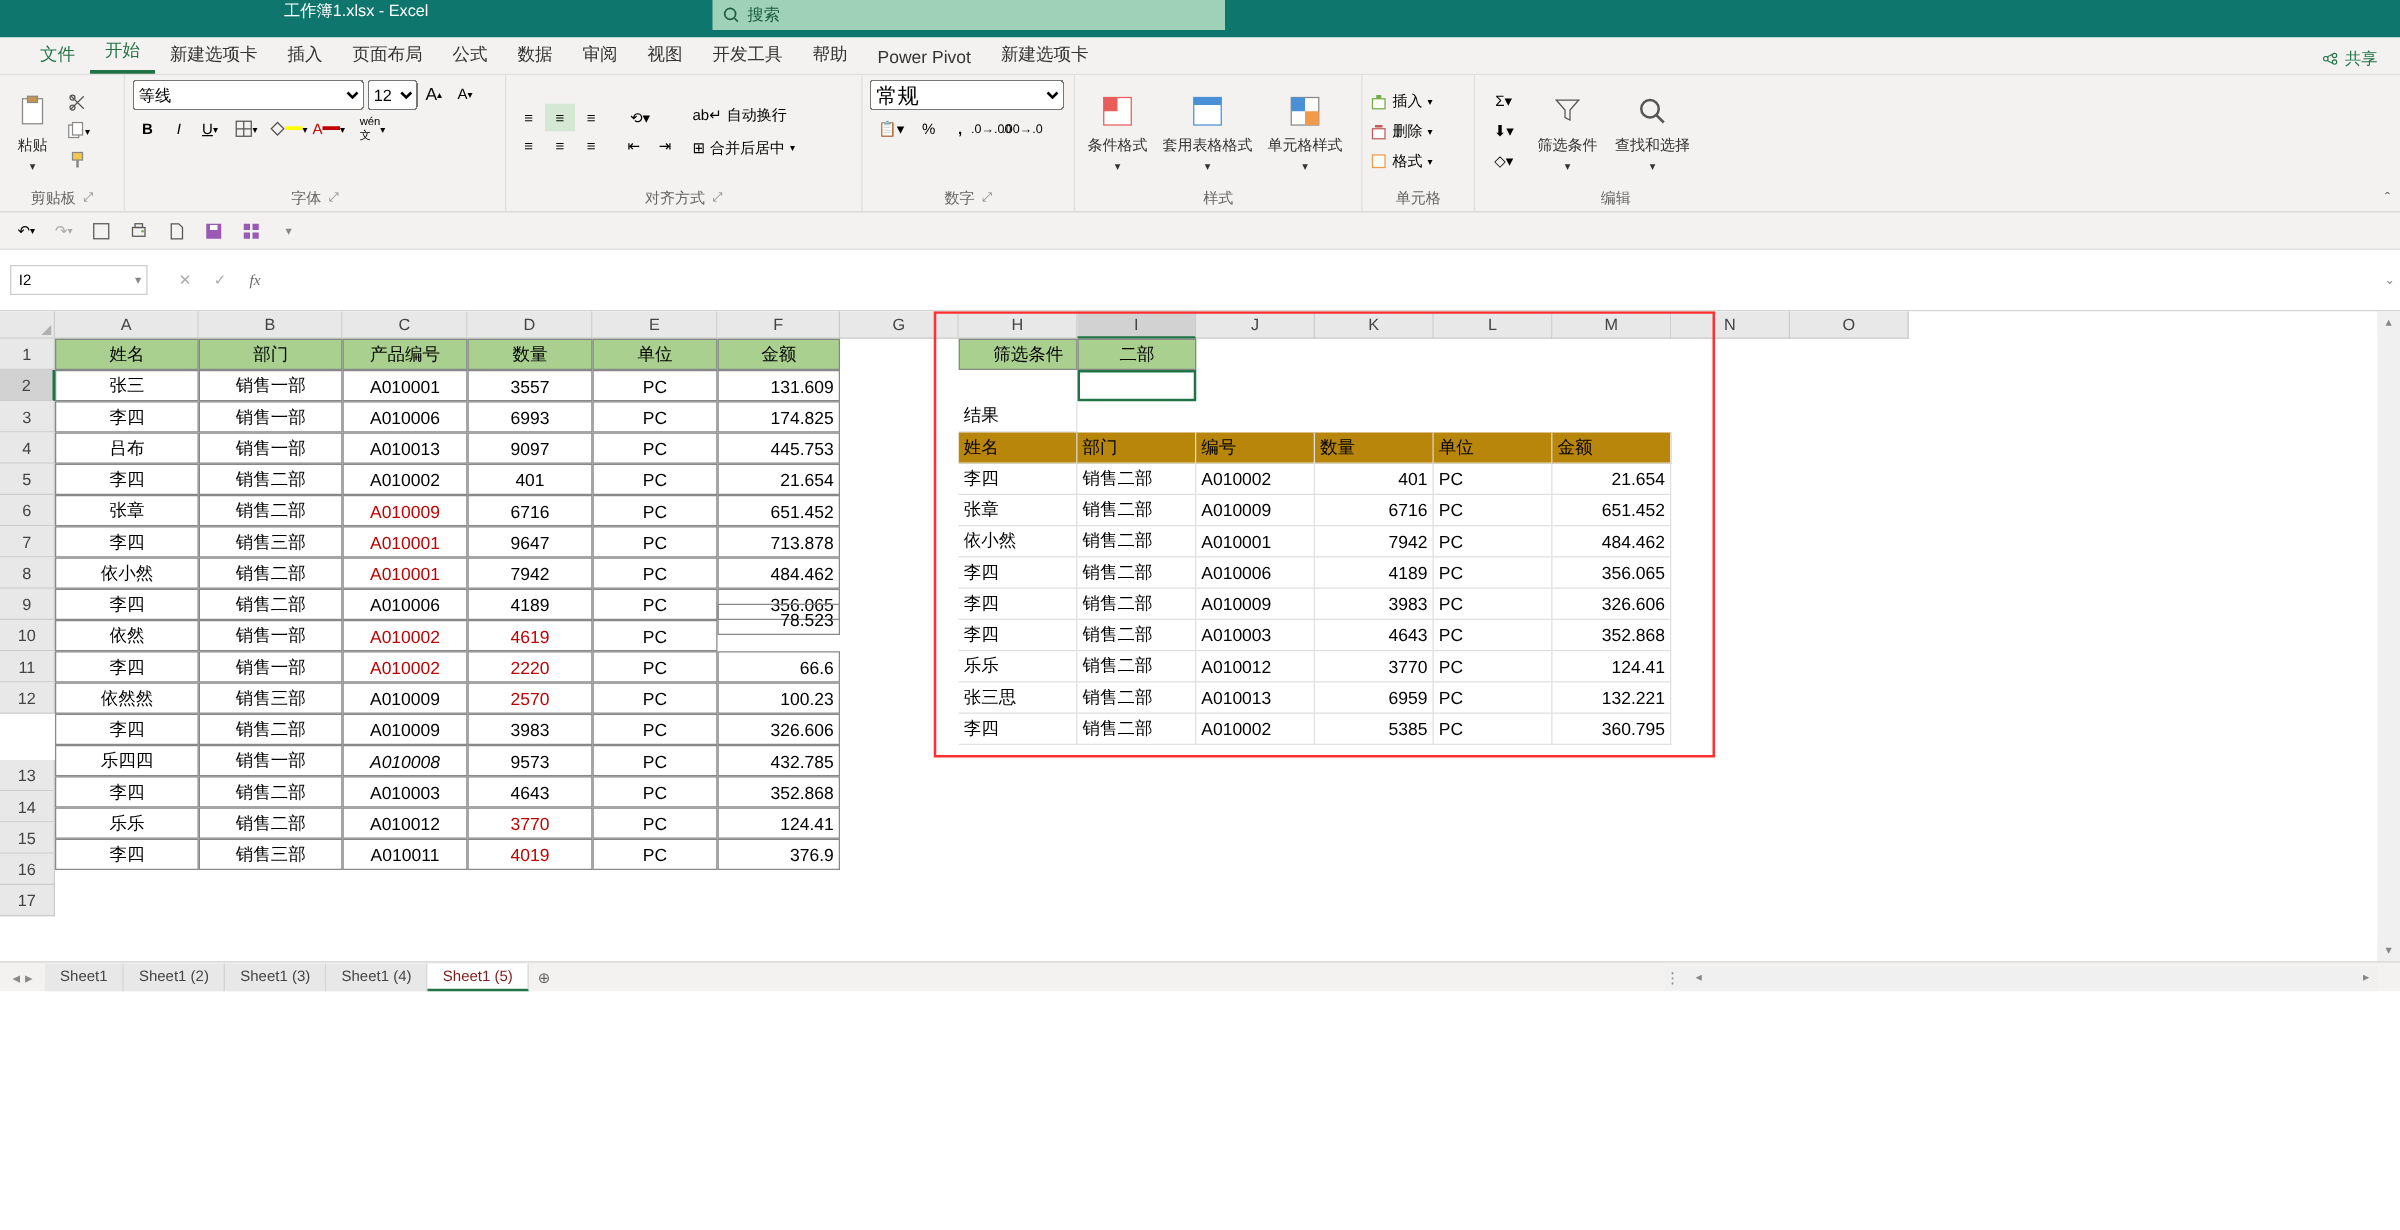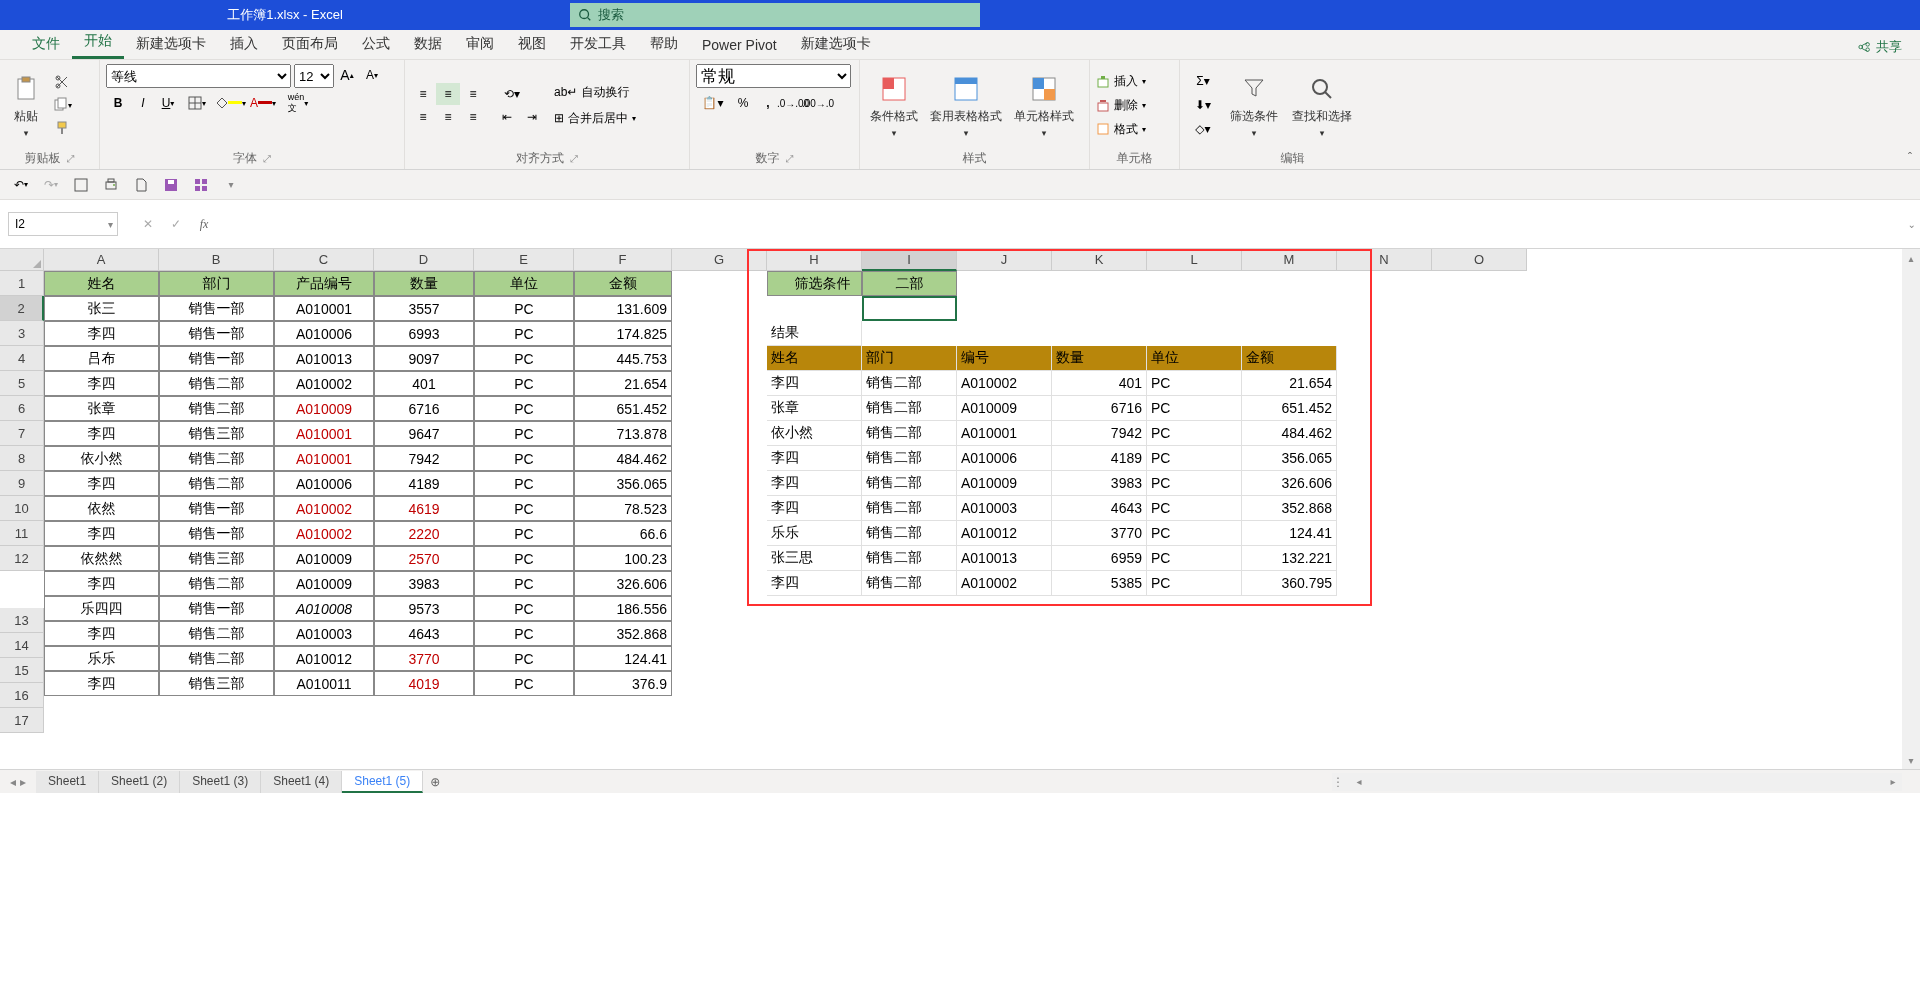--- a/index.html
+++ b/index.html
@@ -1,19 +1,19 @@
 <!DOCTYPE html>
 <html><head>
 <meta charset="utf-8">
 <style>
 * { margin: 0; padding: 0; box-sizing: border-box; font-family: "Microsoft YaHei", "等线", sans-serif; }
 body { background: #fff; overflow: hidden; width: 1920px; height: 984px; font-size: 12px; }
 
 
-.titlebar { height: 30px; background: #1d4ed8; display: flex; align-items: center; color: #fff; position: relative; }
+.titlebar { height: 30px; background: #0f766e; display: flex; color: #fff; position: relative; }
 .titlebar-left { width: 570px; text-align: center; font-size: 13px; }
 .titlebar-search { position: absolute; left: 570px; width: 410px; height: 24px; background: #9fd1b8; display: flex; align-items: center; padding: 0 8px; color: #1a5a3f; font-size: 13px; }
 .titlebar-search svg { width: 14px; height: 14px; margin-right: 6px; }
 .titlebar-right { position: absolute; right: 0; display: flex; align-items: center; height: 100%; }
 .login-btn { background: #e8f1ec; color: #217346; padding: 2px 10px; font-size: 12px; margin-right: 20px; cursor: pointer; }
 .win-controls { display: flex; }
 .win-btn { width: 50px; height: 30px; display: flex; align-items: center; justify-content: center; cursor: pointer; color: #fff; }
 .win-btn svg { width: 12px; height: 12px; }
 
 
@@ -71,21 +71,21 @@
 .ta-r { justify-content: flex-end; }
 .active-cell { border: 2px solid #217346 !important; z-index: 5; }
 .red-box { position: absolute; border: 2px solid #ff3030; pointer-events: none; z-index: 3; }
 .vscroll { position: absolute; right: 0; top: 0; width: 18px; height: 100%; background: #f0f0f0; }
 .vscroll-btn { width: 18px; height: 18px; background: #f0f0f0; color: #888; font-size: 10px; display: flex; align-items: center; justify-content: center; cursor: pointer; }
 
 
 .sheet-bar { height: 24px; display: flex; align-items: center; border-top: 1px solid #d4d4d4; background: #f3f2f1; position: relative; }
 .sheet-nav { padding: 0 10px; color: #888; display: flex; gap: 4px; }
 .sheet-tab { padding: 3px 12px; font-size: 12px; color: #444; border-right: 1px solid #d4d4d4; background: #e8e8e8; cursor: pointer; }
-.sheet-tab.active { background: #fff; border-bottom: 2px solid #217346; color: #3b82f6; font-weight: 500; }
+.sheet-tab.active { background: #fff; border-bottom: 2px solid #217346; color: #7f1d1d; font-weight: 500; }
 .new-sheet { width: 24px; text-align: center; color: #666; cursor: pointer; }
 .hscroll { position: absolute; right: 18px; width: 570px; height: 18px; background: #f0f0f0; display: flex; align-items: center; }
 .hscroll-btn { width: 18px; height: 18px; color: #888; font-size: 10px; display: flex; align-items: center; justify-content: center; cursor: pointer; }
 .hscroll-track { flex: 1; height: 18px; }
 </style>
 </head>
 <body>
 
 <div class="titlebar">
   <div class="titlebar-left">工作簿1.xlsx  -  Excel</div>
@@ -525,21 +525,21 @@
       <div class="cell bordered ta-c" style="left: 115px; top: 200px; width: 115px; height: 25px;">销售二部</div>
       <div class="cell bordered ta-c" style="left: 230px; top: 200px; width: 100px; height: 25px;">A010006</div>
       <div class="cell bordered ta-c" style="left: 330px; top: 200px; width: 100px; height: 25px;">4189</div>
       <div class="cell bordered ta-c" style="left: 430px; top: 200px; width: 100px; height: 25px;">PC</div>
       <div class="cell bordered ta-r" style="left: 530px; top: 200px; width: 98px; height: 25px;">356.065</div>
       <div class="cell bordered ta-c" style="left: 0px; top: 225px; width: 115px; height: 25px;">依然</div>
       <div class="cell bordered ta-c" style="left: 115px; top: 225px; width: 115px; height: 25px;">销售一部</div>
       <div class="cell bordered red-txt ta-c" style="left: 230px; top: 225px; width: 100px; height: 25px;">A010002</div>
       <div class="cell bordered red-txt ta-c" style="left: 330px; top: 225px; width: 100px; height: 25px;">4619</div>
       <div class="cell bordered ta-c" style="left: 430px; top: 225px; width: 100px; height: 25px;">PC</div>
-      <div class="cell bordered ta-r" style="left: 530px; top: 225px; width: 98px; height: 25px;">78.523</div>
+      <div class="cell bordered ta-r" style="left: 530px; top: 212px; width: 98px; height: 25px;">78.523</div>
       <div class="cell bordered ta-c" style="left: 0px; top: 250px; width: 115px; height: 25px;">李四</div>
       <div class="cell bordered ta-c" style="left: 115px; top: 250px; width: 115px; height: 25px;">销售一部</div>
       <div class="cell bordered red-txt ta-c" style="left: 230px; top: 250px; width: 100px; height: 25px;">A010002</div>
       <div class="cell bordered red-txt ta-c" style="left: 330px; top: 250px; width: 100px; height: 25px;">2220</div>
       <div class="cell bordered ta-c" style="left: 430px; top: 250px; width: 100px; height: 25px;">PC</div>
       <div class="cell bordered ta-r" style="left: 530px; top: 250px; width: 98px; height: 25px;">66.6</div>
       <div class="cell bordered ta-c" style="left: 0px; top: 275px; width: 115px; height: 25px;">依然然</div>
       <div class="cell bordered ta-c" style="left: 115px; top: 275px; width: 115px; height: 25px;">销售三部</div>
       <div class="cell bordered ta-c" style="left: 230px; top: 275px; width: 100px; height: 25px;">A010009</div>
       <div class="cell bordered red-txt ta-c" style="left: 330px; top: 275px; width: 100px; height: 25px;">2570</div>
@@ -549,21 +549,21 @@
       <div class="cell bordered ta-c" style="left: 115px; top: 300px; width: 115px; height: 25px;">销售二部</div>
       <div class="cell bordered ta-c" style="left: 230px; top: 300px; width: 100px; height: 25px;">A010009</div>
       <div class="cell bordered ta-c" style="left: 330px; top: 300px; width: 100px; height: 25px;">3983</div>
       <div class="cell bordered ta-c" style="left: 430px; top: 300px; width: 100px; height: 25px;">PC</div>
       <div class="cell bordered ta-r" style="left: 530px; top: 300px; width: 98px; height: 25px;">326.606</div>
       <div class="cell bordered ta-c" style="left: 0px; top: 325px; width: 115px; height: 25px;">乐四四</div>
       <div class="cell bordered ta-c" style="left: 115px; top: 325px; width: 115px; height: 25px;">销售一部</div>
       <div class="cell bordered ta-c" style="left: 230px; top: 325px; width: 100px; height: 25px; font-style: italic;">A010008</div>
       <div class="cell bordered ta-c" style="left: 330px; top: 325px; width: 100px; height: 25px;">9573</div>
       <div class="cell bordered ta-c" style="left: 430px; top: 325px; width: 100px; height: 25px;">PC</div>
-      <div class="cell bordered ta-r" style="left: 530px; top: 325px; width: 98px; height: 25px;">186.556</div>
+      <div class="cell bordered ta-r" style="left: 530px; top: 325px; width: 98px; height: 25px;">432.785</div>
       <div class="cell bordered ta-c" style="left: 0px; top: 350px; width: 115px; height: 25px;">李四</div>
       <div class="cell bordered ta-c" style="left: 115px; top: 350px; width: 115px; height: 25px;">销售二部</div>
       <div class="cell bordered ta-c" style="left: 230px; top: 350px; width: 100px; height: 25px;">A010003</div>
       <div class="cell bordered ta-c" style="left: 330px; top: 350px; width: 100px; height: 25px;">4643</div>
       <div class="cell bordered ta-c" style="left: 430px; top: 350px; width: 100px; height: 25px;">PC</div>
       <div class="cell bordered ta-r" style="left: 530px; top: 350px; width: 98px; height: 25px;">352.868</div>
       <div class="cell bordered ta-c" style="left: 0px; top: 375px; width: 115px; height: 25px;">乐乐</div>
       <div class="cell bordered ta-c" style="left: 115px; top: 375px; width: 115px; height: 25px;">销售二部</div>
       <div class="cell bordered ta-c" style="left: 230px; top: 375px; width: 100px; height: 25px;">A010012</div>
       <div class="cell bordered red-txt ta-c" style="left: 330px; top: 375px; width: 100px; height: 25px;">3770</div>

